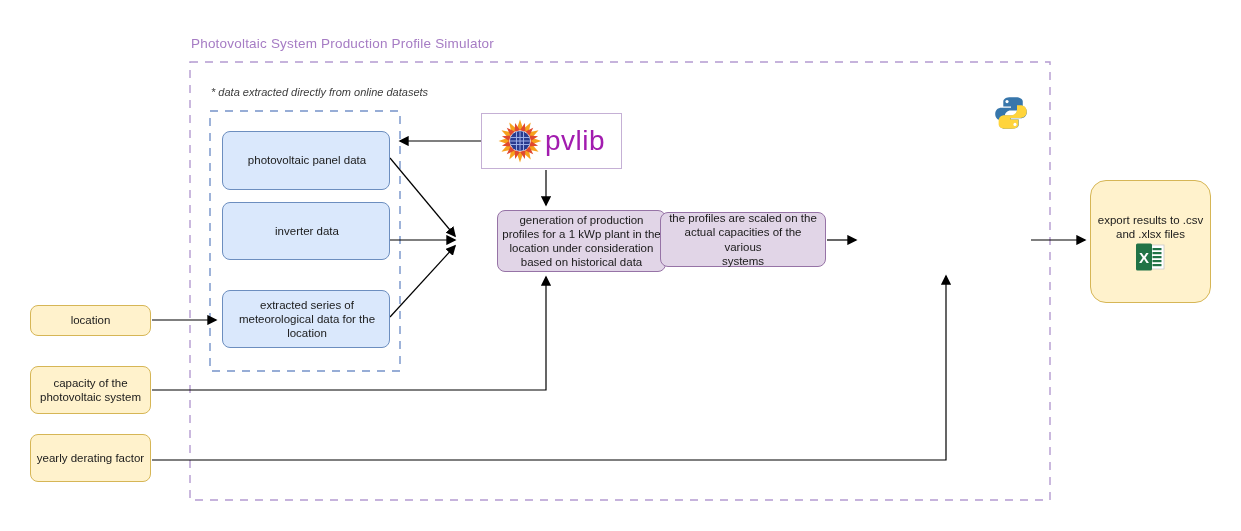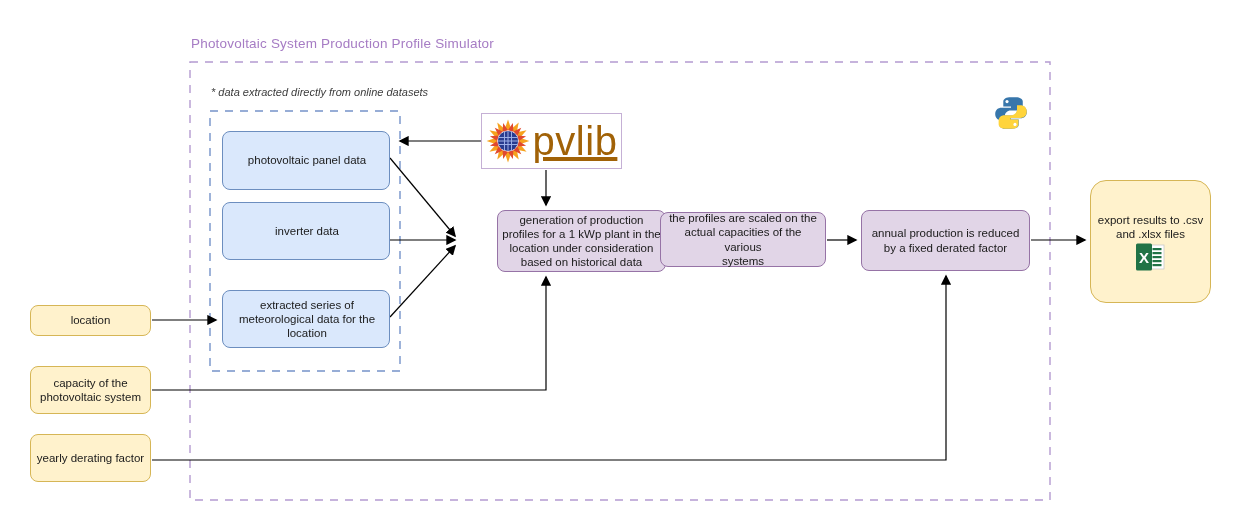--- a/index.html
+++ b/index.html
@@ -33,23 +33,22 @@
     position:absolute;left:211px;top:86px;width:260px;
     font-size:11px;font-style:italic;color:#3c3c3c;
   }
   #pvlib-logo{
     position:absolute;left:481px;top:113px;width:141px;height:56px;
     box-sizing:border-box;
     background:#ffffff;border:1px solid #c5b0d5;
     display:flex;align-items:center;justify-content:center;gap:3px;
   }
   #pvlib-word{
-    font-size:40px;color:#a16207;font-weight:normal;
+    font-size:28px;color:#a21caf;font-weight:normal;
     letter-spacing:0.5px;
-    text-decoration:underline;
   }
   #python-logo{position:absolute;left:993px;top:93px;width:36px;height:40px;}
   #export-node{
     position:absolute;left:1090px;top:180px;width:121px;height:123px;
     box-sizing:border-box;
     background:#fff2cc;border:1px solid #d6b656;border-radius:16px;
     display:flex;flex-direction:column;align-items:center;
     text-align:center;font-size:11.5px;line-height:1.25;color:#1a1a1a;
     white-space:pre-line;
     padding-top:32px;
@@ -172,24 +171,20 @@
     <span>generation of production
 profiles for a 1 kWp plant in the
 location under consideration
 based on historical data</span>
   </div>
   <div class="node process" style="left:660px;top:212px;width:166px;height:55px;">
     <span>the profiles are scaled on the
 actual capacities of the various
 systems</span>
   </div>
-  <div class="node process" style="left:861px;top:210px;width:169px;height:61px;">
-    <span>annual production is reduced
-by a fixed derated factor</span>
-  </div>
 
   <div class="node io" style="left:30px;top:305px;width:121px;height:31px;">
     <span>location</span>
   </div>
   <div class="node io" style="left:30px;top:366px;width:121px;height:48px;">
     <span>capacity of the
 photovoltaic system</span>
   </div>
   <div class="node io" style="left:30px;top:434px;width:121px;height:48px;">
     <span>yearly derating factor</span>

